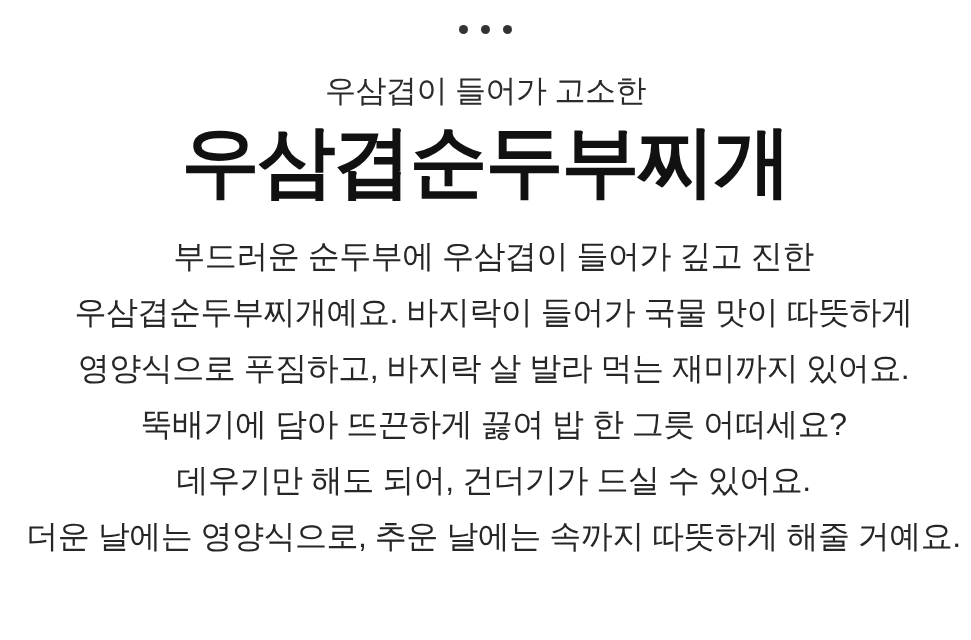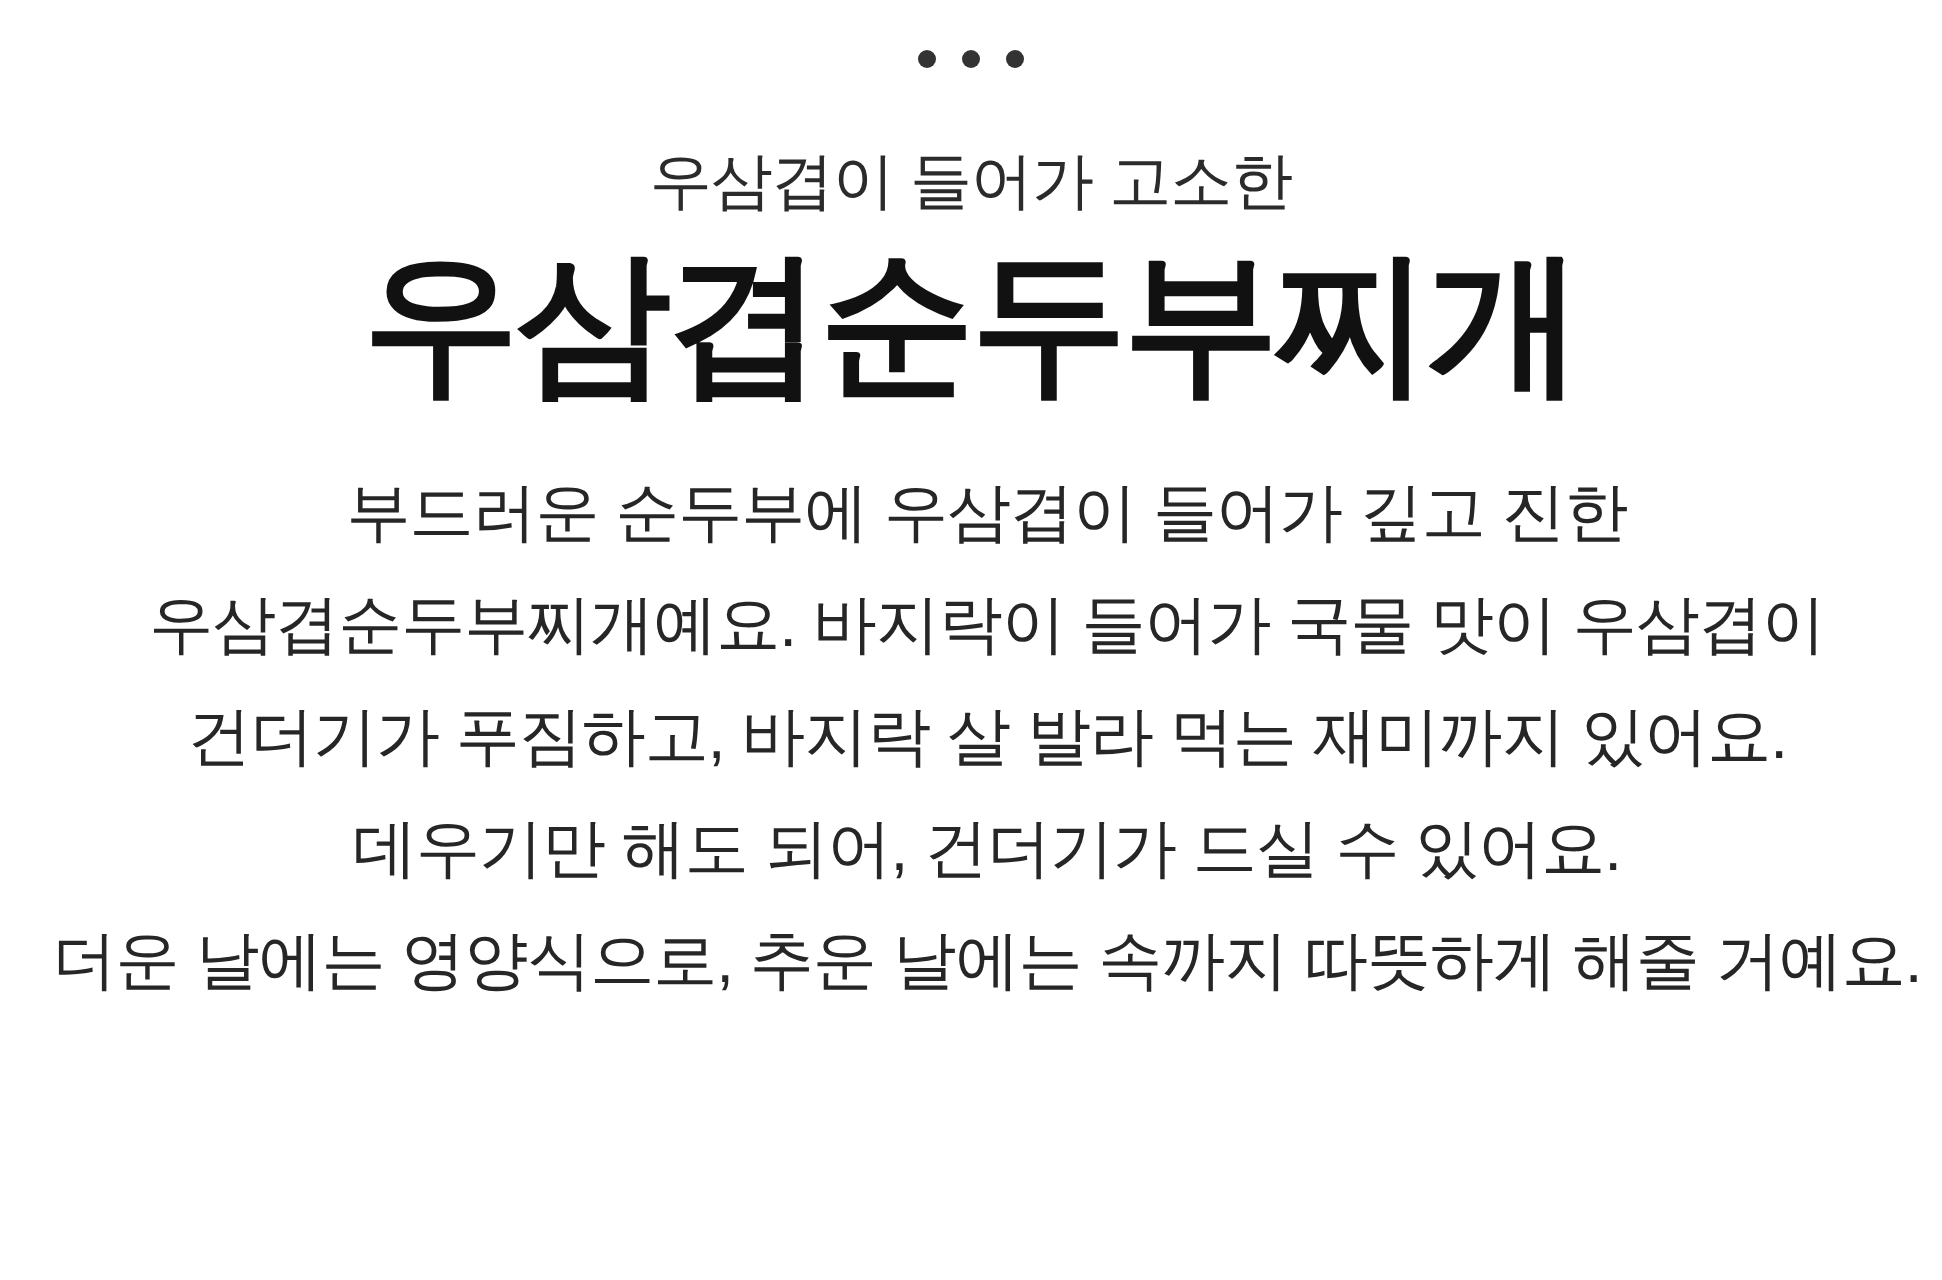--- a/index.html
+++ b/index.html
@@ -74,19 +74,20 @@
     <span class="dot"></span>
     <span class="dot"></span>
   </div>
 
   <div class="subtitle">우삼겹이 들어가 고소한</div>
 
   <h1 class="title">우삼겹순두부찌개</h1>
 
   <div class="body-text">
     <p>부드러운 순두부에 우삼겹이 들어가 깊고 진한</p>
-    <p>우삼겹순두부찌개예요. 바지락이 들어가 국물 맛이 우삼겹이</p>
-    <p>건더기가 푸짐하고, 바지락 살 발라 먹는 재미까지 있어요.</p>
+    <p>우삼겹순두부찌개예요. 바지락이 들어가 국물 맛이 따뜻하게</p>
+    <p>영양식으로 푸짐하고, 바지락 살 발라 먹는 재미까지 있어요.</p>
+    <p>뚝배기에 담아 뜨끈하게 끓여 밥 한 그릇 어떠세요?</p>
     <p>데우기만 해도 되어, 건더기가 드실 수 있어요.</p>
     <p>더운 날에는 영양식으로, 추운 날에는 속까지 따뜻하게 해줄 거예요.</p>
   </div>
 
 </div>
 
 </body></html>

